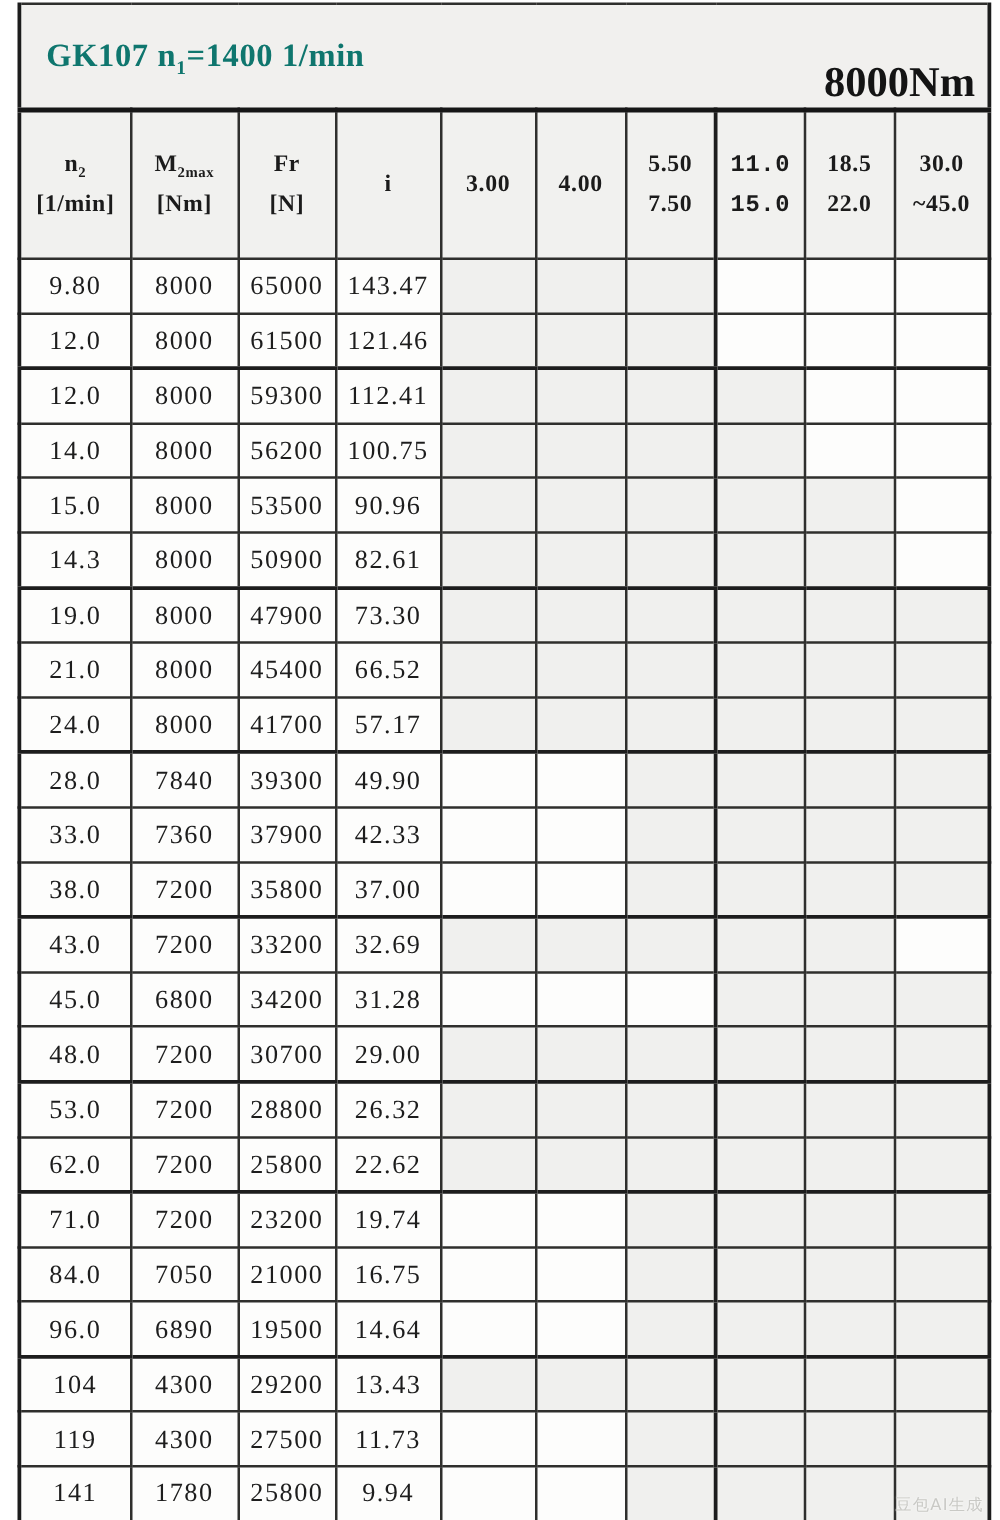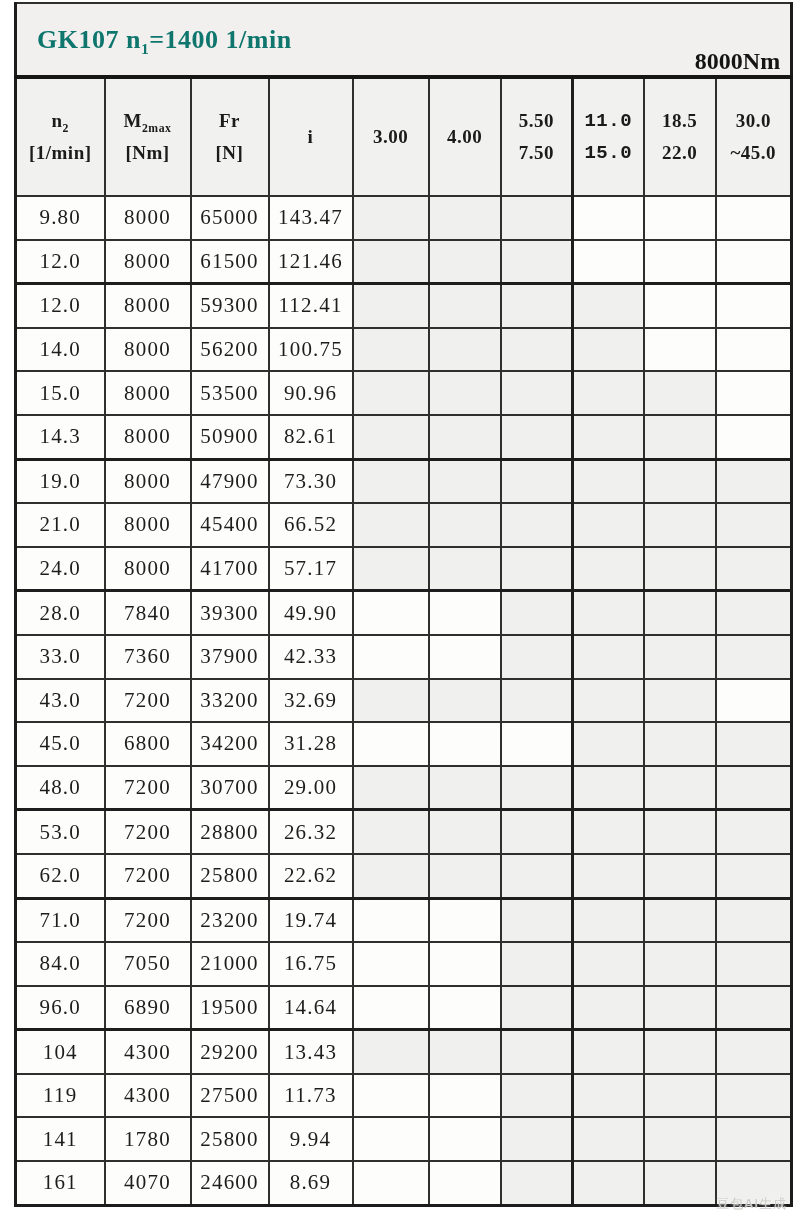--- a/index.html
+++ b/index.html
@@ -11,21 +11,21 @@
     position:absolute;left:14px;top:2px;width:776px;
     border-collapse:collapse;table-layout:fixed;
     border:3px solid #1c1c1c;border-top:2px solid #8f8f8c;
   }
   th,td{border:2px solid #2f2f2d;padding:0;margin:0;}
   
   .title-cell{height:42px;background:#f1f0ee;border-bottom:4px solid #161616;}
   .title-bar{display:flex;justify-content:space-between;align-items:center;padding:0 10px 0 20px;}
   .title-left{font-size:26px;font-weight:bold;color:#0f766e;letter-spacing:0.5px;white-space:nowrap;}
   .title-left sub{font-size:60%;line-height:0;}
-  .title-right{font-size:24px;font-weight:bold;color:#141414;white-space:nowrap;margin-top:44px;}
+  .title-right{font-size:34px;font-weight:bold;color:#141414;white-space:nowrap;margin-top:44px;}
   
   .hcell{height:116px;background:#f1f1ef;vertical-align:middle;}
   .hwrap{display:flex;flex-direction:column;align-items:center;justify-content:center;gap:11px;}
   .hline{font-size:19px;font-weight:bold;color:#1b1b1b;letter-spacing:0.5px;line-height:1.1;white-space:nowrap;}
   .hline sub{font-size:62%;line-height:0;}
   
   td.val{height:41.6px;background:#fdfdfc;font-size:21px;color:#1d1d1d;
          text-align:center;vertical-align:middle;letter-spacing:1.2px;}
   td.ratio{background:#fdfdfc;}
   td.ratio.shaded{background:#f0f0ee;}
@@ -253,20 +253,32 @@
           <td class="val c1">7360</td>
           <td class="val c2">37900</td>
           <td class="val c3">42.33</td>
           <td class="ratio c4"></td>
           <td class="ratio c5"></td>
           <td class="ratio c6 shaded"></td>
           <td class="ratio c7 shaded"></td>
           <td class="ratio c8 shaded"></td>
           <td class="ratio c9 shaded"></td>
         </tr>
+        <tr class="group-end">
+          <td class="val c0">38.0</td>
+          <td class="val c1">7200</td>
+          <td class="val c2">35800</td>
+          <td class="val c3">37.00</td>
+          <td class="ratio c4"></td>
+          <td class="ratio c5"></td>
+          <td class="ratio c6 shaded"></td>
+          <td class="ratio c7 shaded"></td>
+          <td class="ratio c8 shaded"></td>
+          <td class="ratio c9 shaded"></td>
+        </tr>
         <tr>
           <td class="val c0">43.0</td>
           <td class="val c1">7200</td>
           <td class="val c2">33200</td>
           <td class="val c3">32.69</td>
           <td class="ratio c4 shaded"></td>
           <td class="ratio c5 shaded"></td>
           <td class="ratio c6 shaded"></td>
           <td class="ratio c7 shaded"></td>
           <td class="ratio c8 shaded"></td>

